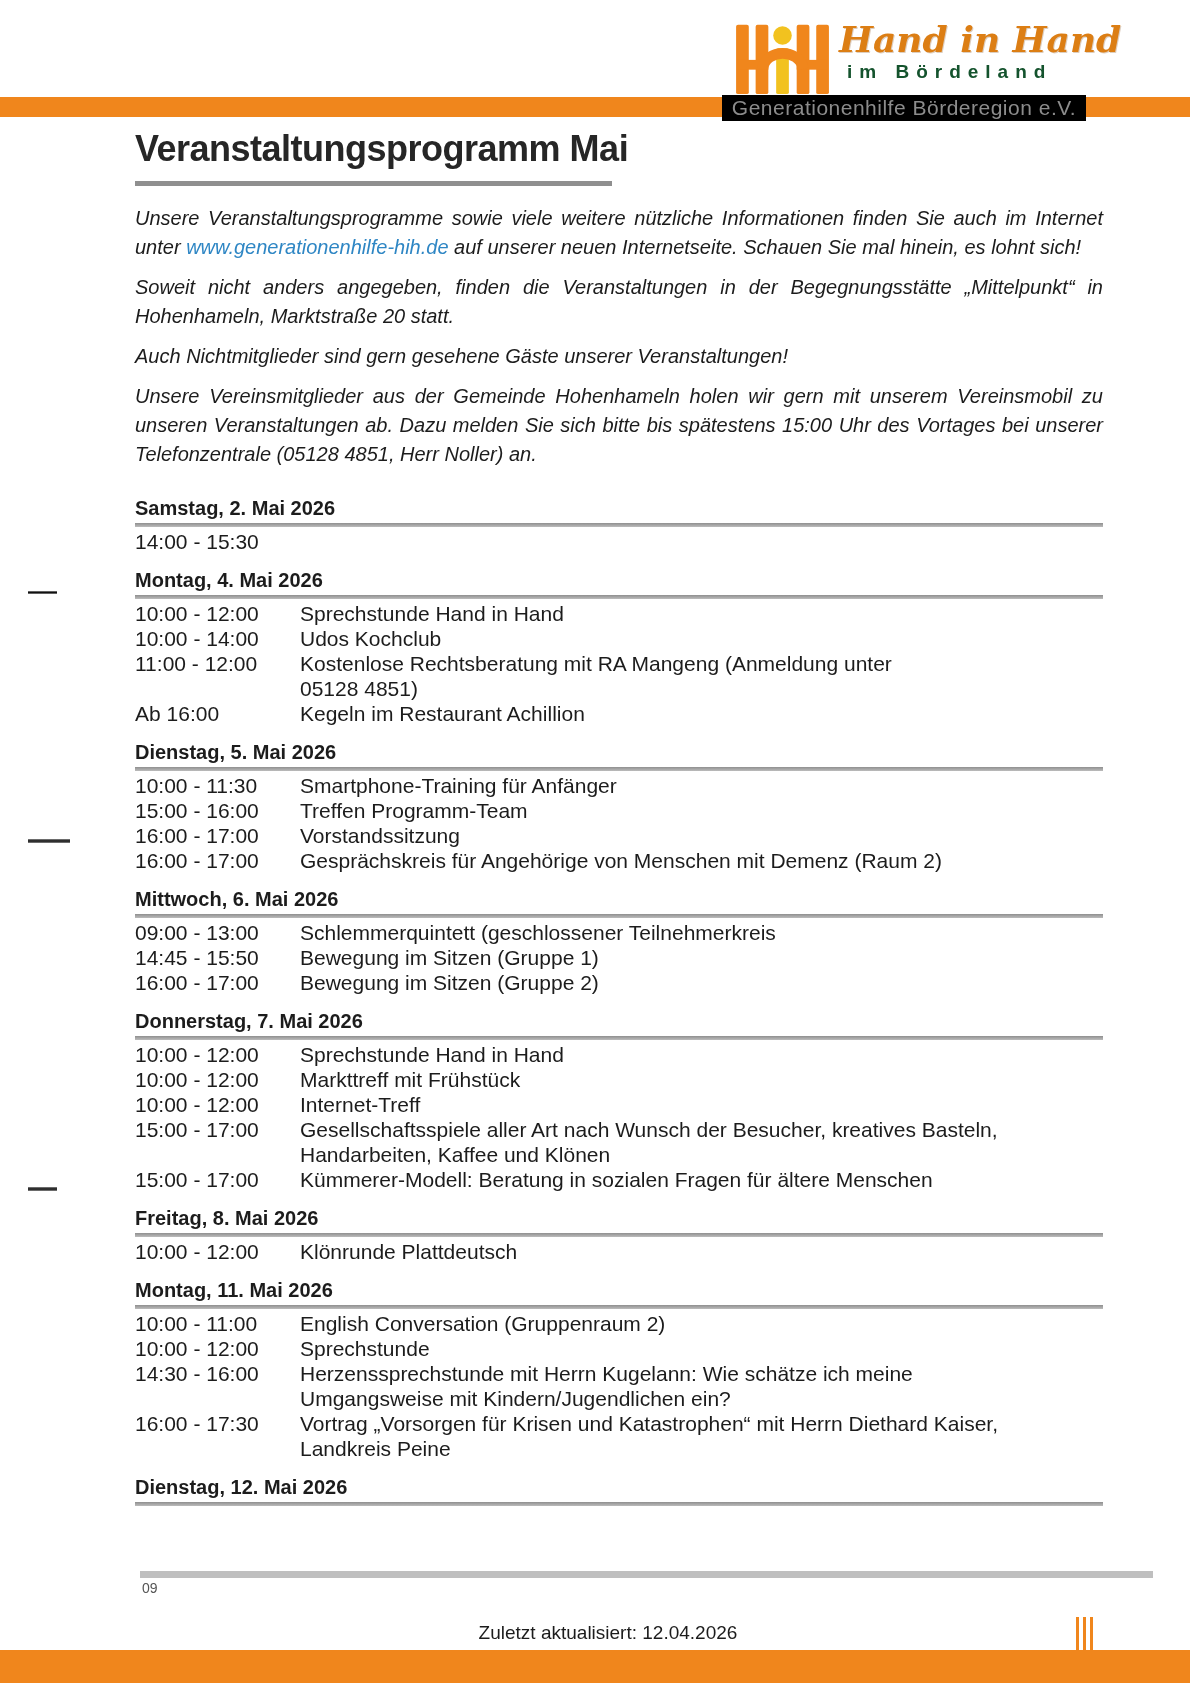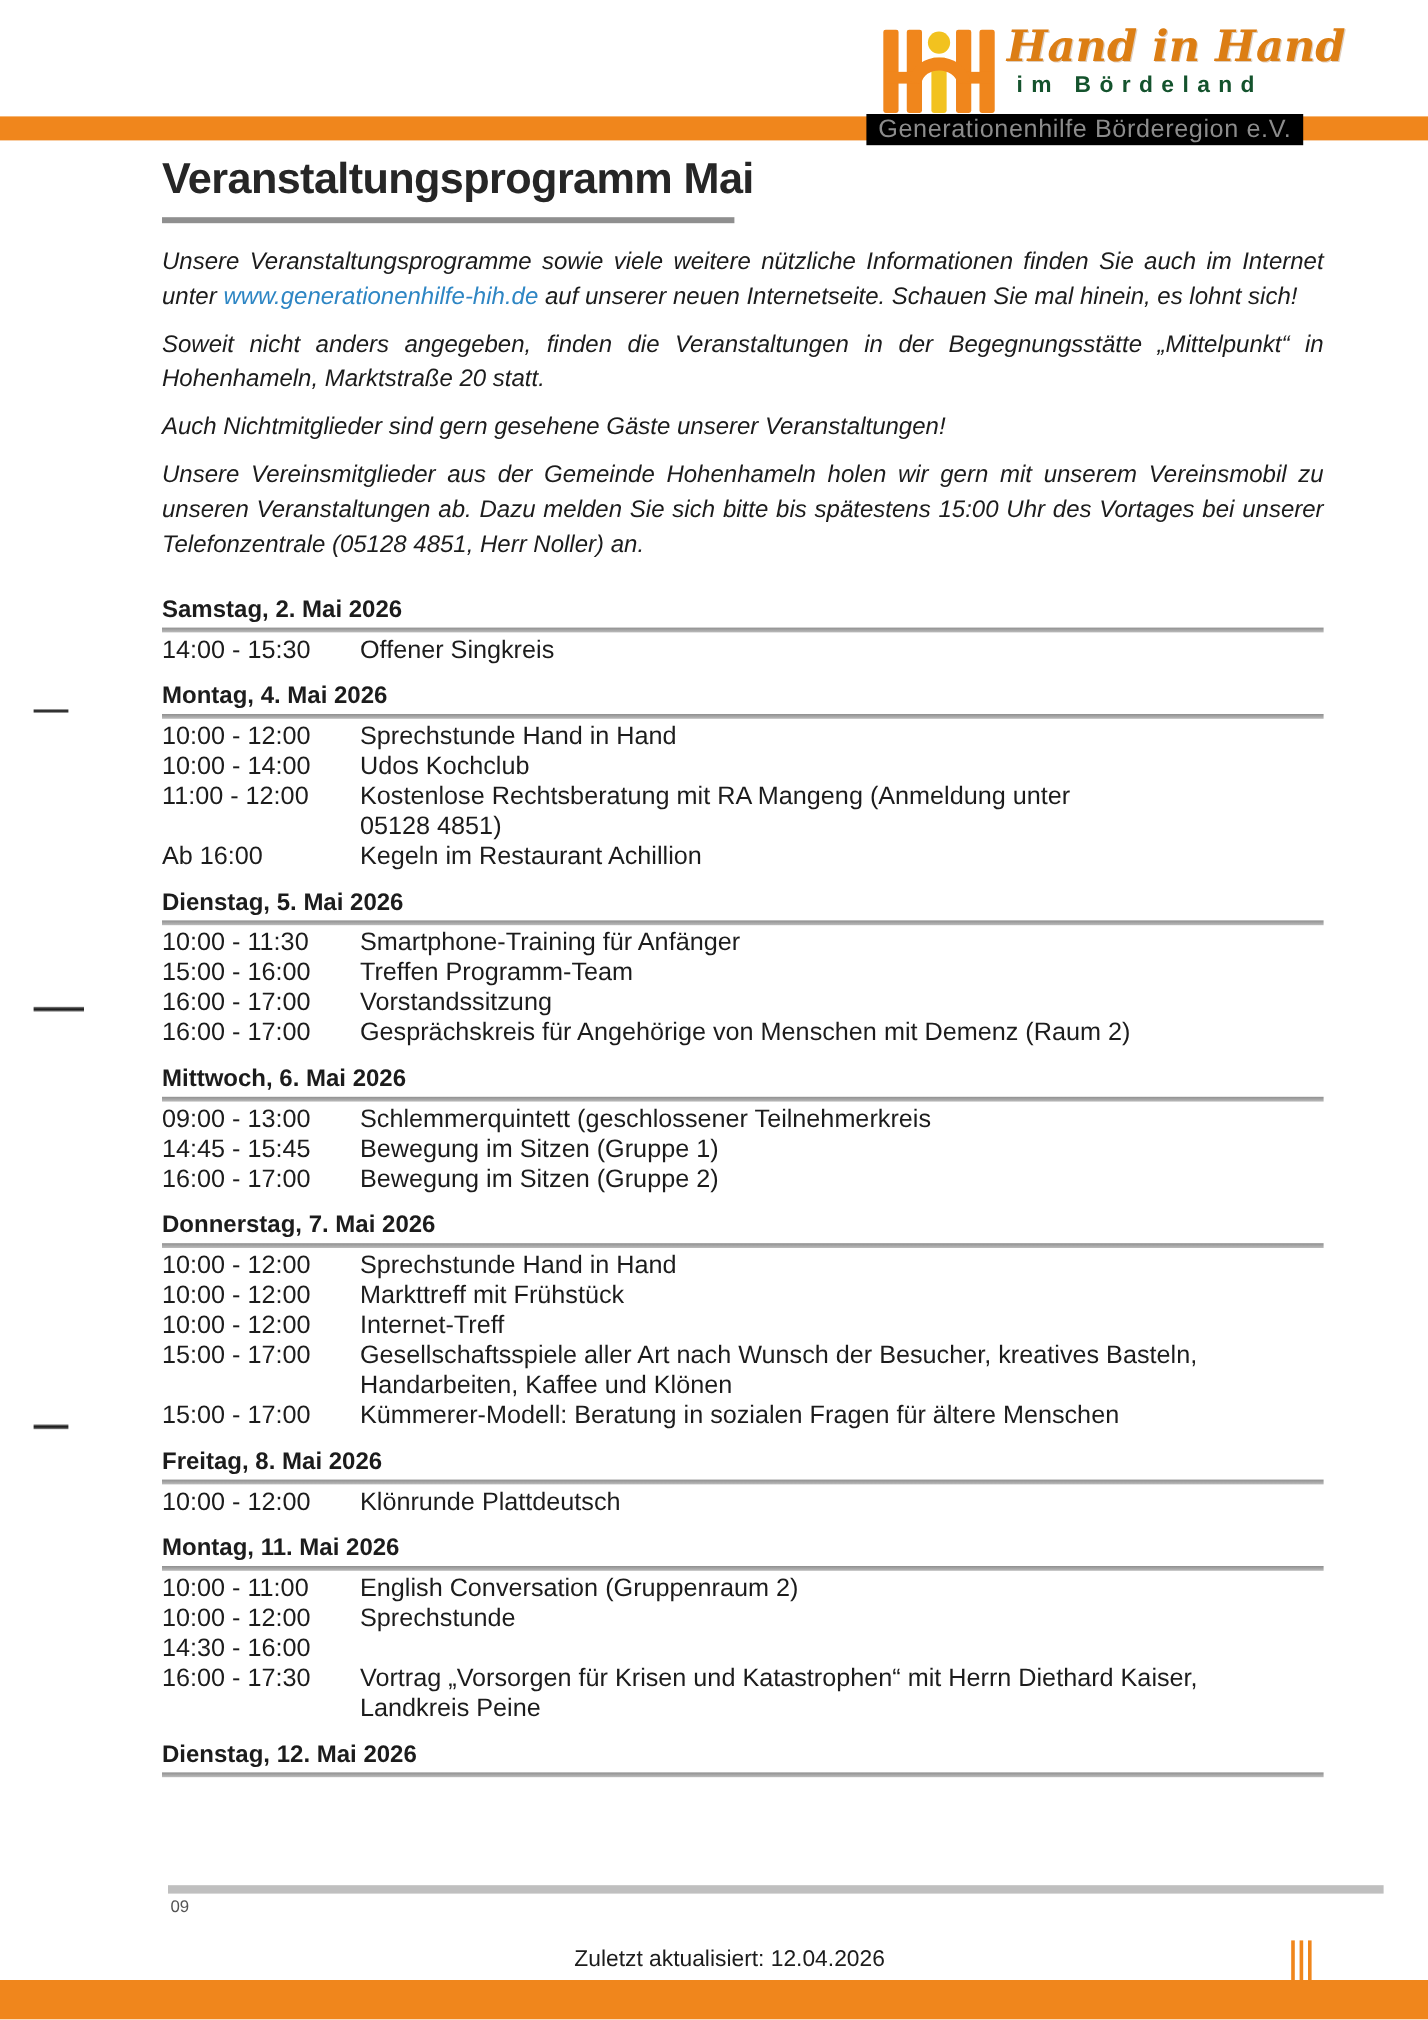--- a/index.html
+++ b/index.html
@@ -100,21 +100,20 @@
     <p>Unsere Vereinsmitglieder aus der Gemeinde Hohenhameln holen wir gern mit unserem Vereinsmobil zu unseren Veranstaltungen ab. Dazu melden Sie sich bitte bis spätestens 15:00 Uhr des Vortages bei unserer Telefonzentrale (05128 4851, Herr Noller) an.</p>
   </div>
 
   <div class="schedule">
   <section class="day-section">
     <h3 class="day-header">Samstag, 2. Mai 2026</h3>
     <div class="day-rule"></div>
     <div class="day-rows">
   <div class="event-row">
     <div class="event-time">14:00 - 15:30</div>
-    <div class="event-title">Offener Singkreis</div>
   </div>
 </div>
   </section>
 
   <section class="day-section">
     <h3 class="day-header">Montag, 4. Mai 2026</h3>
     <div class="day-rule"></div>
     <div class="day-rows">
   <div class="event-row">
     <div class="event-time">10:00 - 12:00</div>
@@ -168,21 +167,21 @@
   <section class="day-section">
     <h3 class="day-header">Mittwoch, 6. Mai 2026</h3>
     <div class="day-rule"></div>
     <div class="day-rows">
   <div class="event-row">
     <div class="event-time">09:00 - 13:00</div>
     <div class="event-title">Schlemmerquintett (geschlossener Teilnehmerkreis</div>
   </div>
 
   <div class="event-row">
-    <div class="event-time">14:45 - 15:45</div>
+    <div class="event-time">14:45 - 15:50</div>
     <div class="event-title">Bewegung im Sitzen (Gruppe 1)</div>
   </div>
 
   <div class="event-row">
     <div class="event-time">16:00 - 17:00</div>
     <div class="event-title">Bewegung im Sitzen (Gruppe 2)</div>
   </div>
 </div>
   </section>
 
@@ -238,20 +237,22 @@
     <div class="event-title">English Conversation (Gruppenraum 2)</div>
   </div>
 
   <div class="event-row">
     <div class="event-time">10:00 - 12:00</div>
     <div class="event-title">Sprechstunde</div>
   </div>
 
   <div class="event-row">
     <div class="event-time">14:30 - 16:00</div>
+    <div class="event-title">Herzenssprechstunde mit Herrn Kugelann: Wie schätze ich meine
+Umgangsweise mit Kindern/Jugendlichen ein?</div>
   </div>
 
   <div class="event-row">
     <div class="event-time">16:00 - 17:30</div>
     <div class="event-title">Vortrag „Vorsorgen für Krisen und Katastrophen“ mit Herrn Diethard Kaiser,
 Landkreis Peine</div>
   </div>
 </div>
   </section>
 

